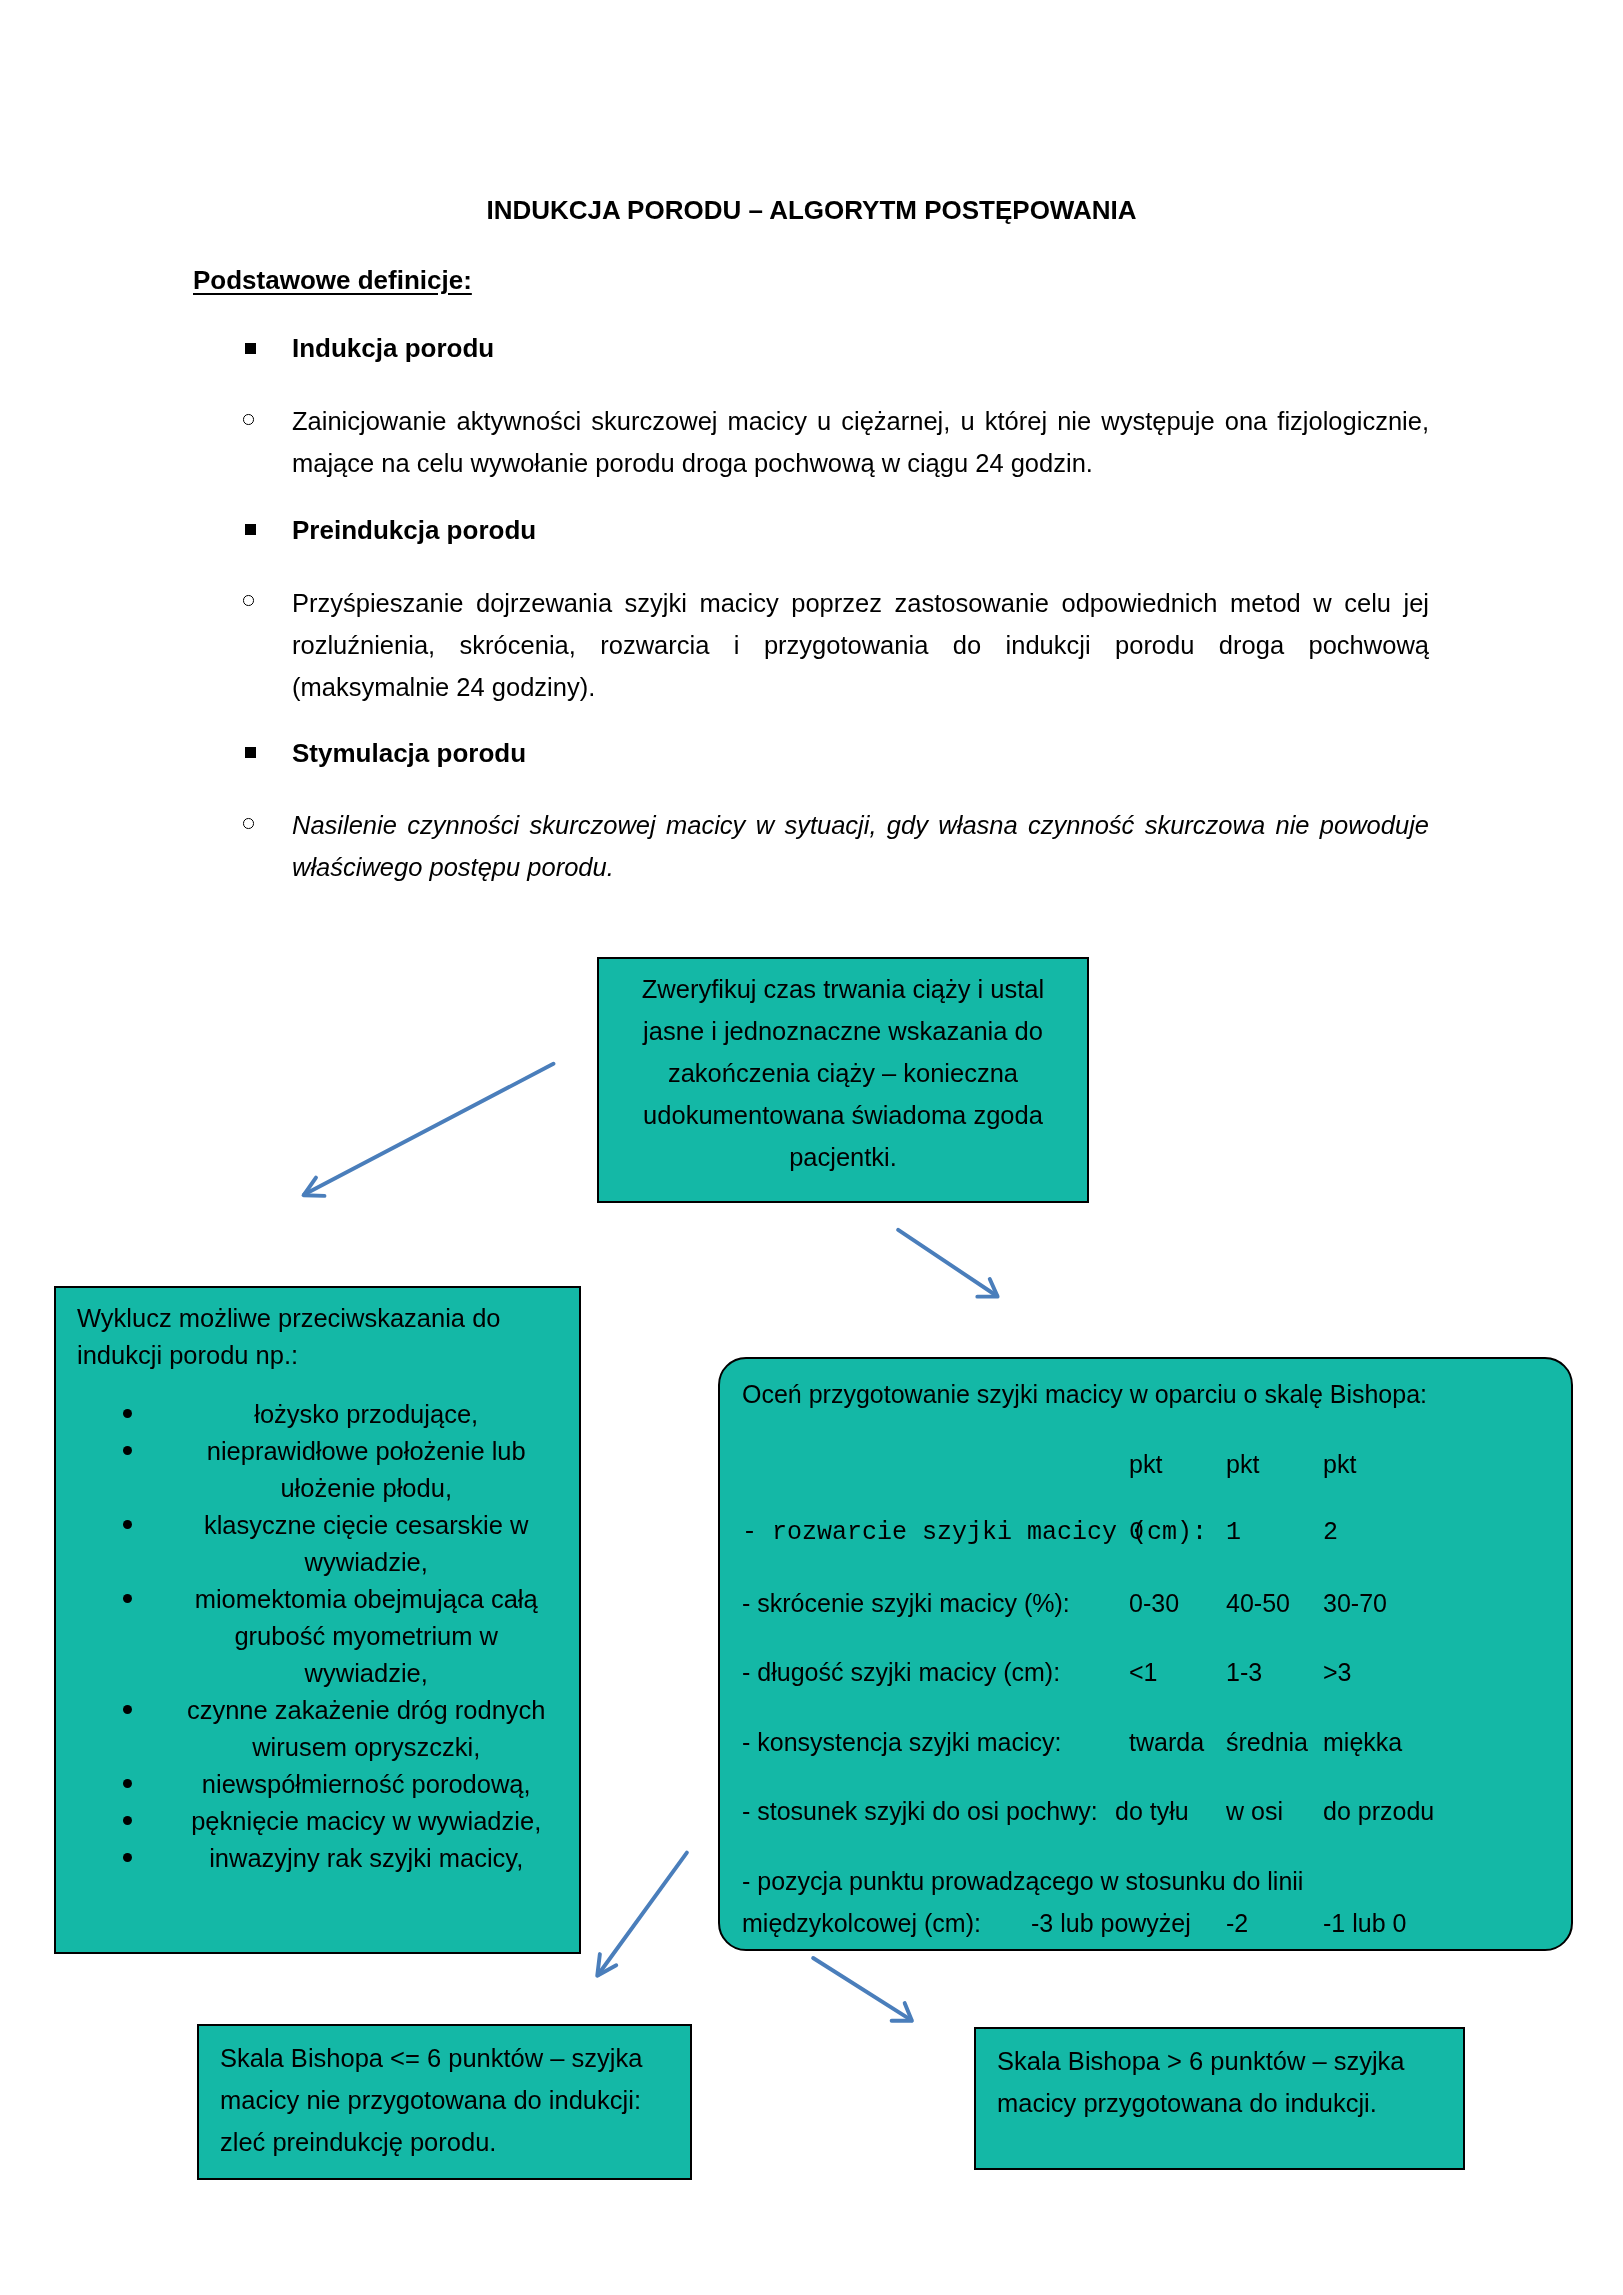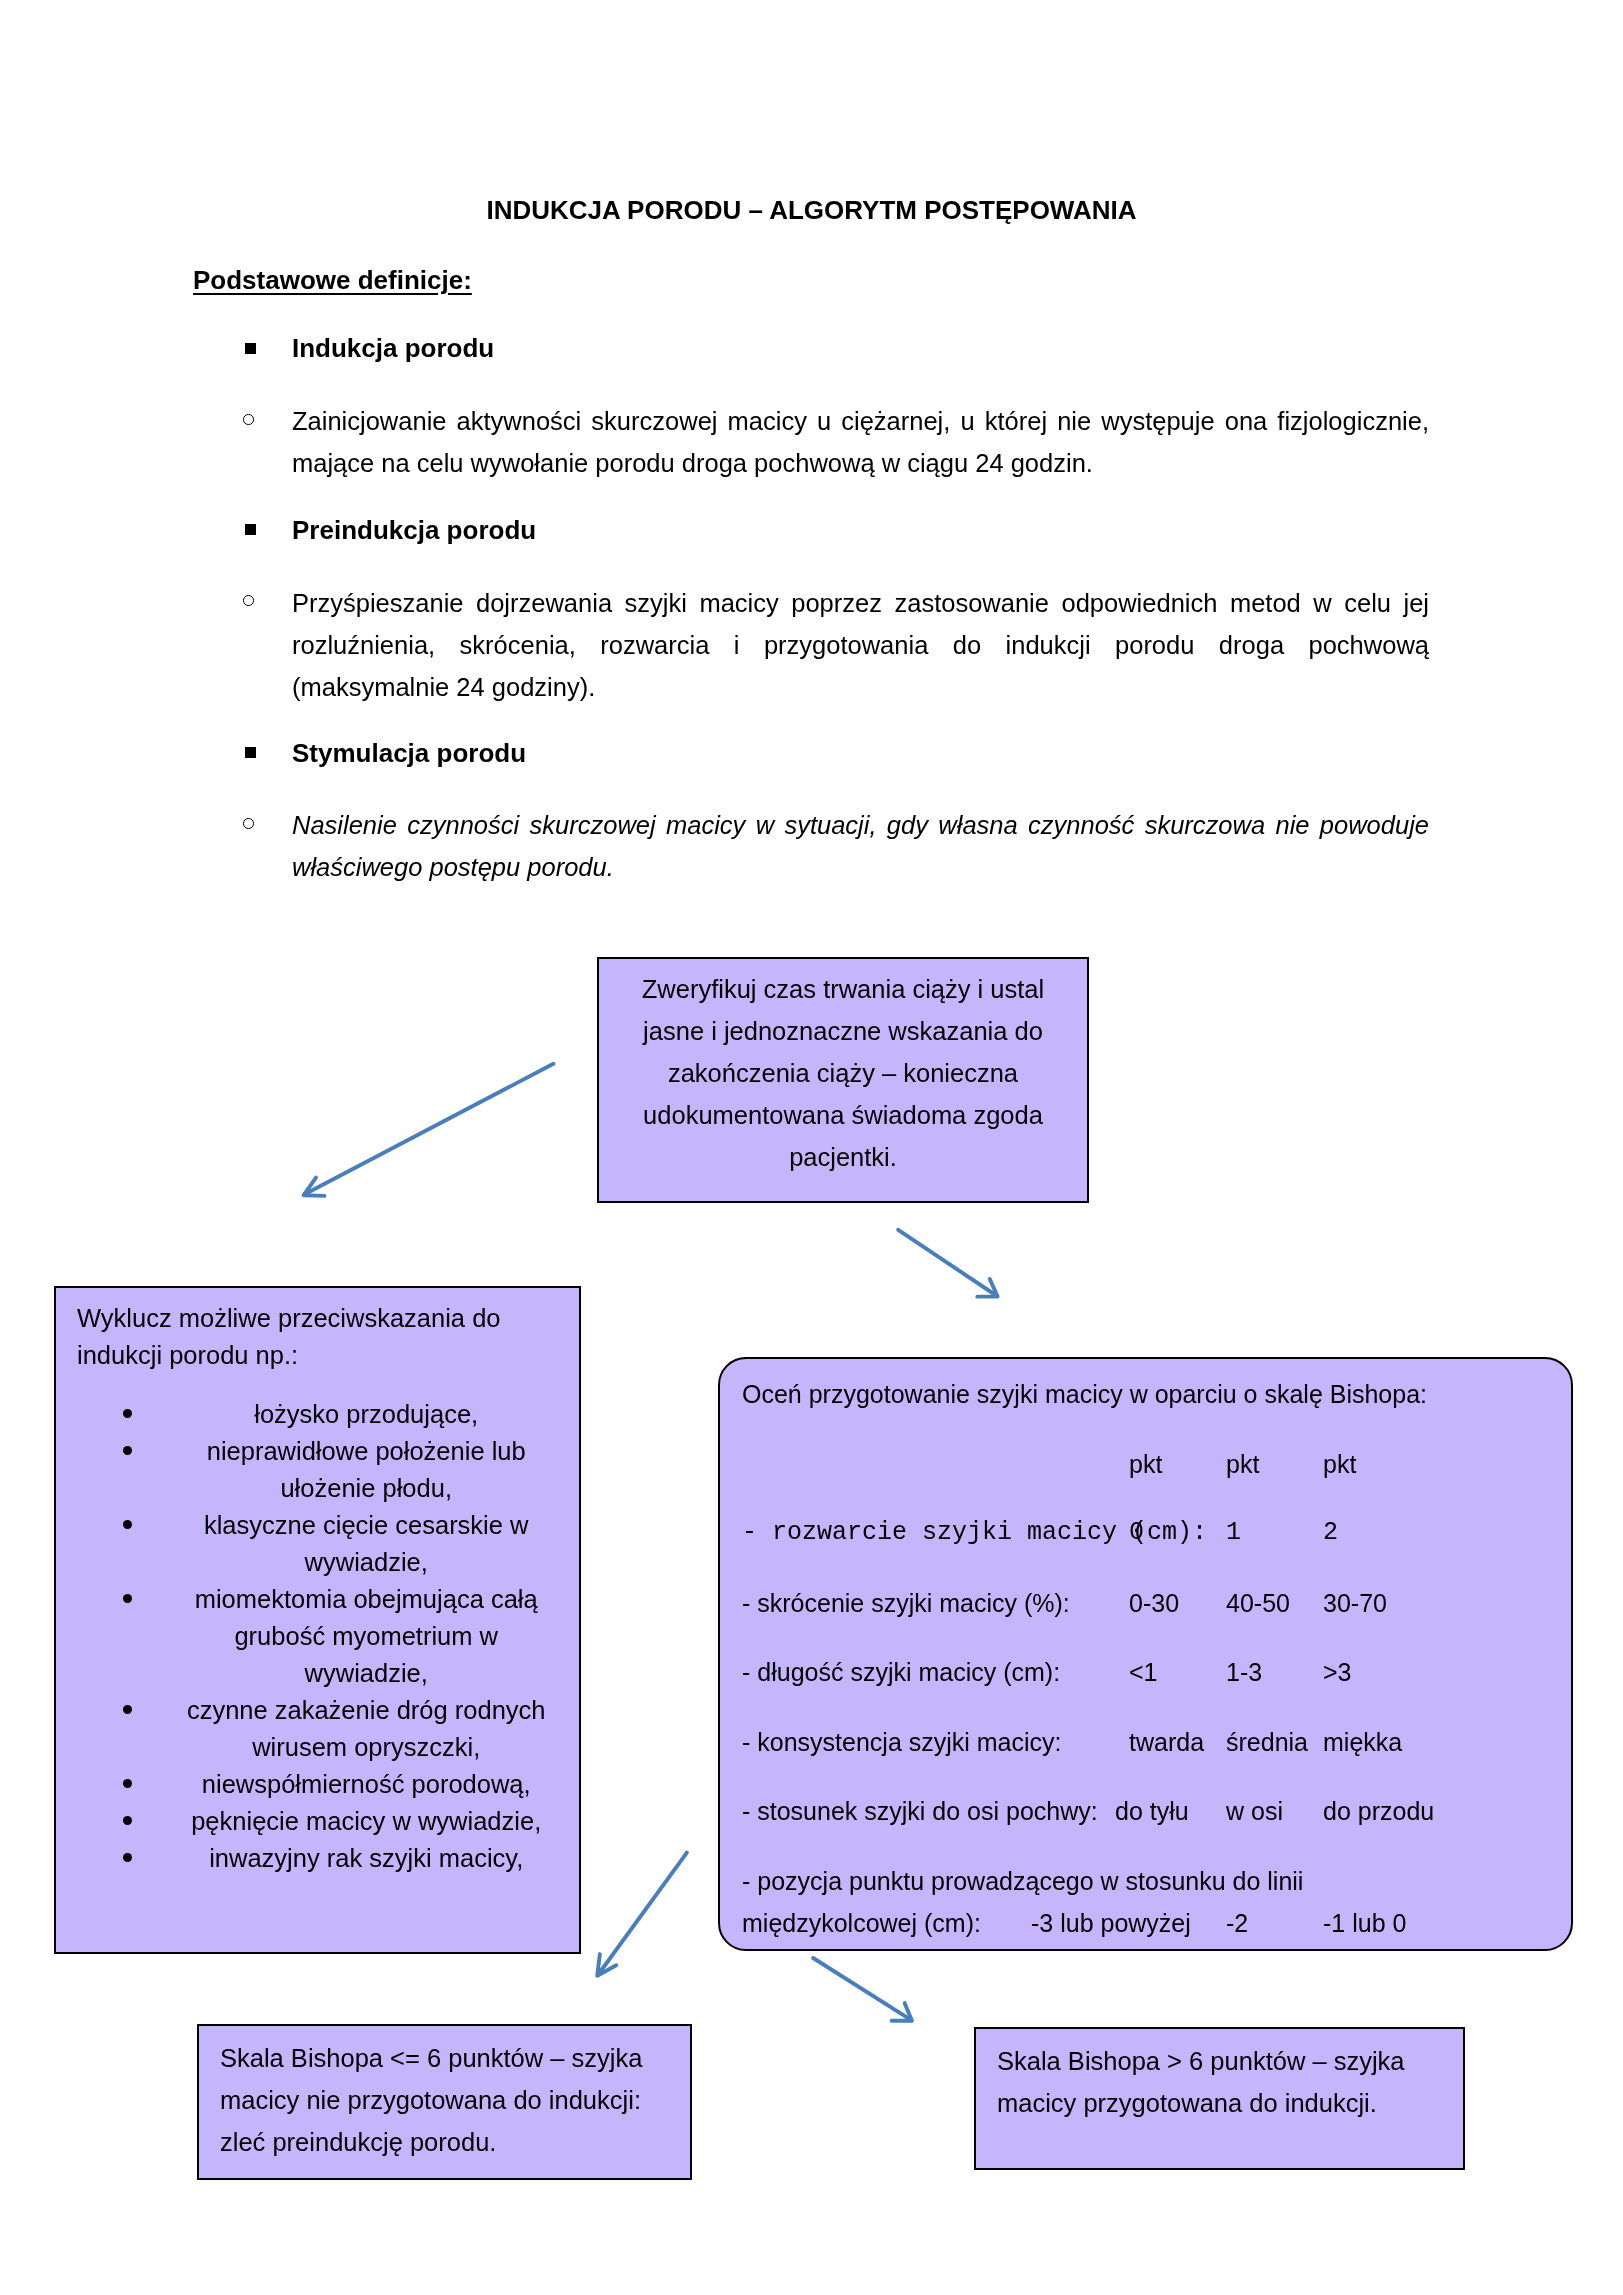--- a/index.html
+++ b/index.html
@@ -8,21 +8,21 @@
   .abs { position:absolute; }
   .title { left:0; width:1623px; top:192px; text-align:center; font-weight:bold;
            font-size:26px; line-height:37px; }
   .heading { left:193px; top:262px; font-weight:bold; font-size:26px; line-height:37px;
              text-decoration:underline; text-underline-offset:3.9px; }
   .sq-bullet { width:10.5px; height:10.5px; background:#000; }
   .def-term { font-weight:bold; font-size:26px; line-height:37px; }
   .circ-bullet { width:10.5px; height:10.5px; border:1.3px solid #000; border-radius:50%; box-sizing:border-box; }
   .def-text { left:292px; width:1137px; font-size:25.5px; line-height:42px; text-align:justify;
               text-align-last:left; }
-  .box { border:2.6px solid #000; box-sizing:border-box; background:#c4b5fd; }
+  .box { border:2.6px solid #000; box-sizing:border-box; background:#14b8a6; }
   .box-text { font-size:25.5px; line-height:42px; }
   .center-text { text-align:center; }
   .bishop-row { display:flex; font-size:25px; line-height:42px; white-space:pre; }
   ul.contra { list-style:none; margin:0; padding:0; }
   ul.contra li { position:relative; padding-left:96px; font-size:25.5px; line-height:37px; }
   ul.contra li .dot { position:absolute; left:46px; top:13px; width:9.2px; height:9.2px; border-radius:50%; background:#000; }
   svg.arrows { position:absolute; left:0; top:0; width:1623px; height:2295px; pointer-events:none; }
 </style>
 </head>
 <body>

